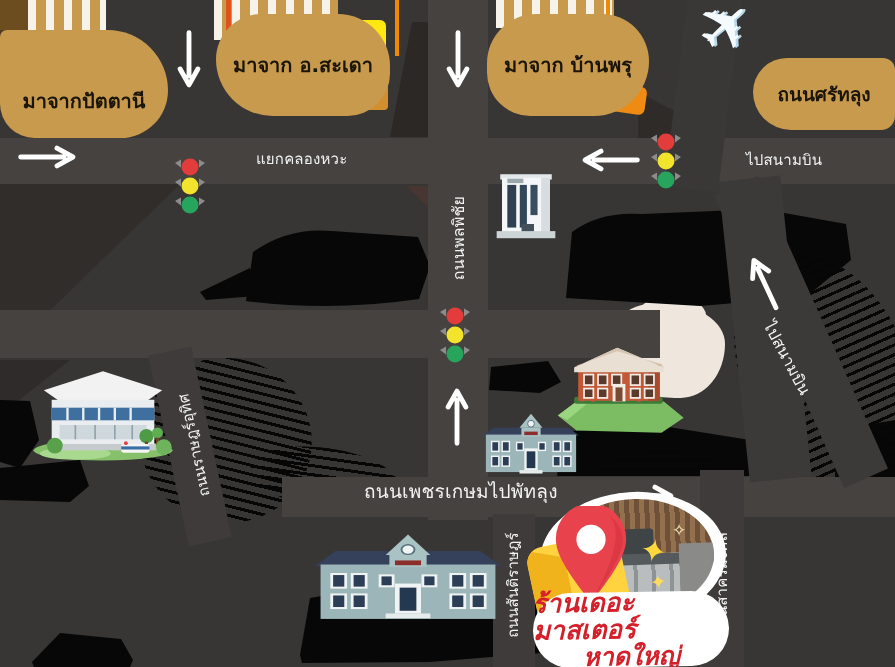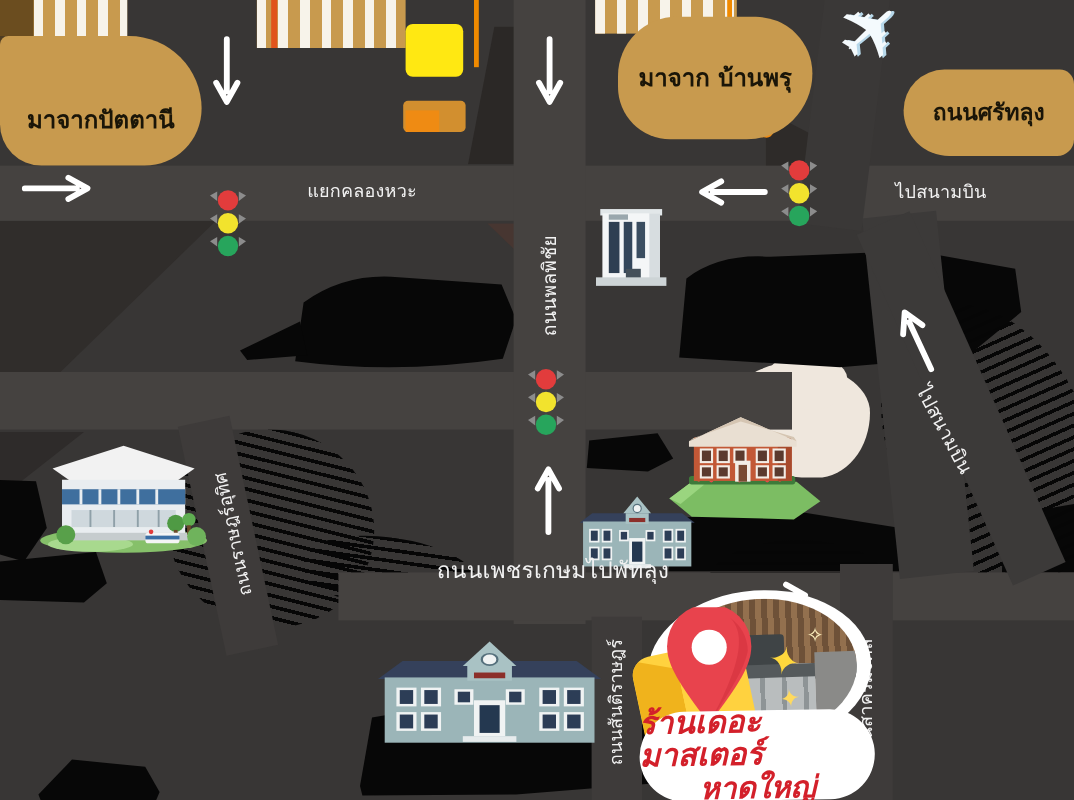--- a/index.html
+++ b/index.html
@@ -224,21 +224,21 @@
         <rect x="79" y="86" width="16" height="16"></rect>
       <rect x="135" y="86" width="16" height="16"></rect>
         <rect x="159" y="86" width="16" height="16"></rect>
     </g>
     <rect x="104" y="78" width="22" height="30" fill="#f3ede6"></rect>
     <rect x="109" y="84" width="12" height="24" fill="#7a4a33"></rect>
   </svg>
 
   <div class="rlabel" style="left:256px;top:147px;">แยกคลองหวะ</div>
   <div class="rlabel" style="left:746px;top:148px;">ไปสนามบิน</div>
-  <div class="rlabel" style="left:364px;top:460px;font-size:19px;">ถนนเพชรเกษมไปพัทลุง</div>
+  <div class="rlabel" style="left:364px;top:476px;font-size:19px;">ถนนเพชรเกษมไปพัทลุง</div>
   <div class="rlabel rot" style="left:458px;top:238px;font-size:16px;">ถนนพลพิชัย</div>
   <div class="rlabel" style="left:194px;top:445px;font-size:15px;transform:translate(-50%,-50%) rotate(-102deg);">ถนนราษฎร์อุทิศ</div>
   <div class="rlabel rot" style="left:513px;top:585px;font-size:15px;">ถนนสันติราษฎร์</div>
   <div class="rlabel rot" style="left:722px;top:584px;font-size:15px;">ถนนสาครมงคล</div>
   <div class="rlabel" style="left:787px;top:358px;font-size:16px;transform:translate(-50%,-50%) rotate(62deg);">ไปสนามบิน</div>
 
   <svg class="arrow" style="left:18px;top:144px;" width="62" height="26" viewBox="0 0 70 28">
       <path d="M3 14 H52 M44 4 L62 14 L44 24"></path>
     </svg>
   <svg class="arrow" style="left:578px;top:147px;transform:rotate(180deg);" width="62" height="26" viewBox="0 0 70 28">
@@ -311,21 +311,24 @@
   <div class="abs" style="left:338px;top:20px;width:48px;height:44px;background:#ffe812;border-radius:6px;"></div>
   <div class="abs" style="left:336px;top:84px;width:52px;height:26px;background:#d28f2f;border-radius:4px;"></div>
   <div class="abs" style="left:338px;top:92px;width:28px;height:18px;background:#ef8b13;"></div>
   <div class="abs" style="left:594px;top:84px;width:52px;height:28px;background:#ef8b13;border-radius:6px;transform:rotate(8deg);"></div>
 
   <span class="abs" style="left:698px;top:-12px;font-size:66px;color:#f4fafd;transform:rotate(-42deg);text-shadow:2px 2px 0 #b7d8ea;">✈</span>
 
   <div class="badge" style="left:0;top:30px;width:168px;height:108px;border-radius:8px 70px 55px 40px;padding-top:38px;box-sizing:border-box;font-family:Liberation Mono, monospace;">
     <span>มาจากปัตตานี</span>
   </div>
-  <div class="badge" style="left:515px;top:14px;width:162px;height:102px;border-radius:52px 50px 58px 46px;">
+  <div class="badge" style="left:216px;top:14px;width:174px;height:102px;border-radius:48px 55px 45px 60px;">
+    <span>มาจาก อ.สะเดา</span>
+  </div>
+  <div class="badge" style="left:487px;top:14px;width:162px;height:102px;border-radius:52px 50px 58px 46px;">
     <span>มาจาก บ้านพรุ</span>
   </div>
   <div class="badge" style="left:753px;top:58px;width:142px;height:72px;border-radius:34px 12px 14px 38px;font-size:19px;">
     <span>ถนนศรัทลุง</span>
   </div>
 
   <div class="abs" style="left:540px;top:492px;width:186px;height:130px;background:#fff;border-radius:50%;transform:rotate(-4deg);"></div>
 
   <div id="shop-photo">
     <div class="abs" style="left:0;top:0;width:100%;height:48%;background:repeating-linear-gradient(90deg,#6e5138 0 5px,#93704e 5px 10px);"></div>

